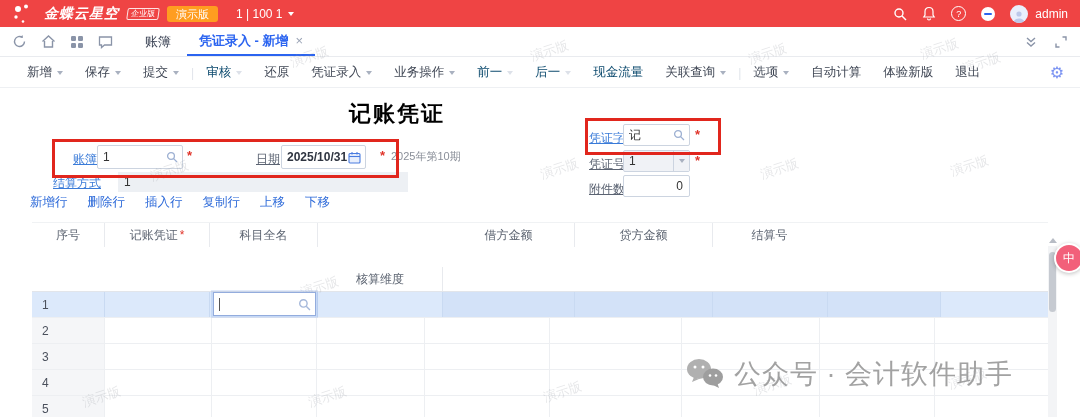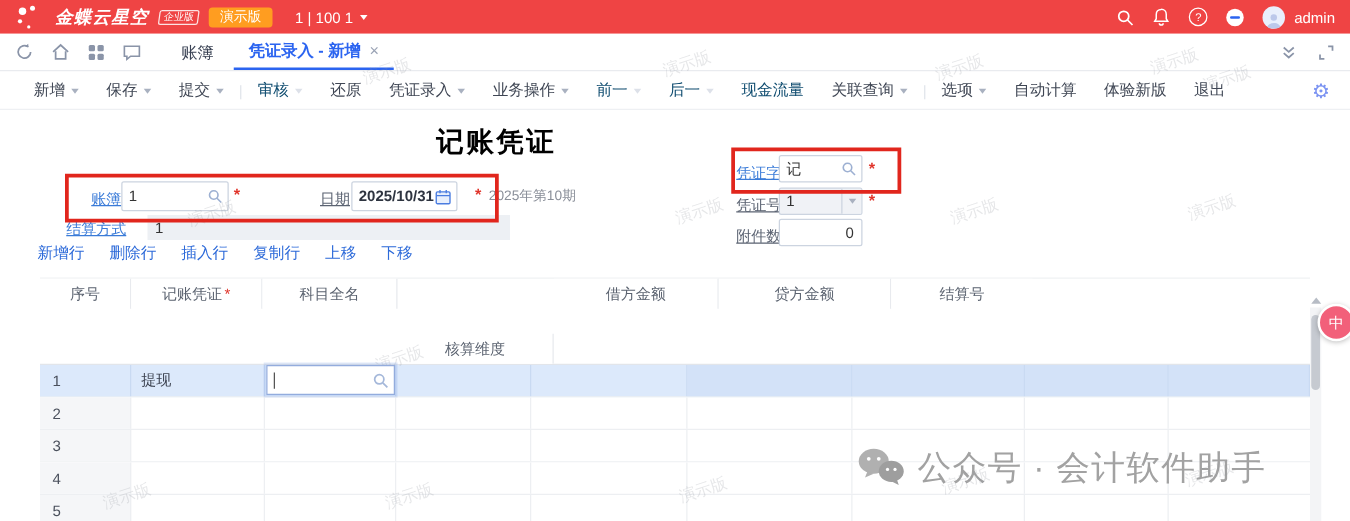--- a/index.html
+++ b/index.html
@@ -320,21 +320,20 @@
       <div class="hcell" style="width: 105px;"><span>记账凭证</span><span class="hreq">*</span></div>
       <div class="hcell" style="width: 108px;"><span>科目全名</span></div>
       <div class="hcell" style="width: 125px; margin-top: 44px;"><span>核算维度</span></div>
       <div class="hcell" style="width: 132px;"><span>借方金额</span></div>
       <div class="hcell" style="width: 138px;"><span>贷方金额</span></div>
       <div class="hcell" style="width: 113px;"><span>结算号</span></div>
     </div>
   <div id="grid-body">
       <div class="grow sel">
         <div class="cell c0" style="width: 73px;">1</div>
-        <div class="cell c1" style="width: 107px;">提现</div>
         <div class="cell c2" style="width: 105px;"></div>
         <div class="cell c3" style="width: 108px;"></div>
         <div class="cell c4" style="width: 125px;"></div>
         <div class="cell c5 amt" style="width: 132px;"></div>
         <div class="cell c6 amt" style="width: 138px;"></div>
         <div class="cell c7 amt" style="width: 115px;"></div>
         <div class="cell c8 amt" style="width: 113px;"></div>
         <div class="code-input">
           <span class="cursorbar"></span>
           <input style="">

